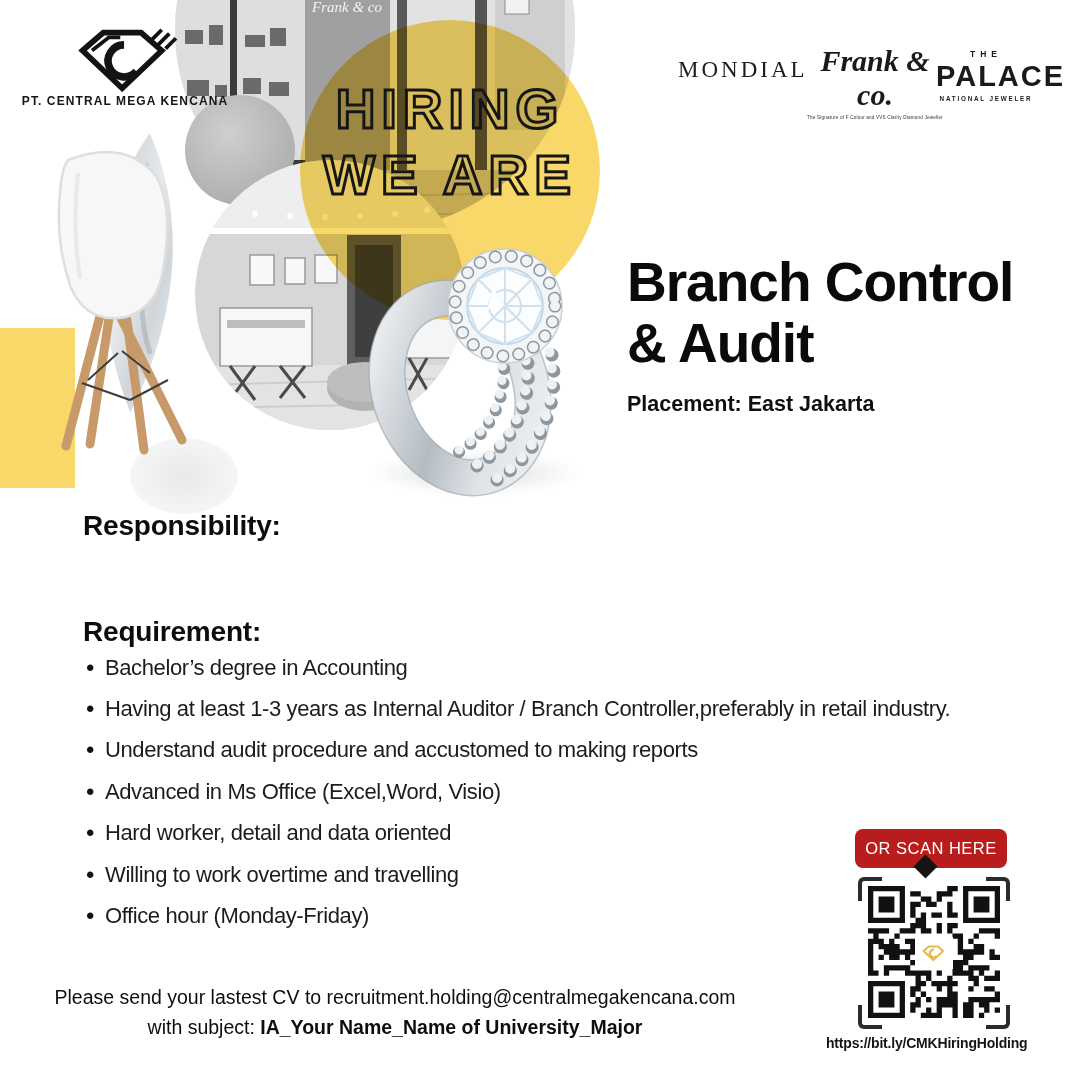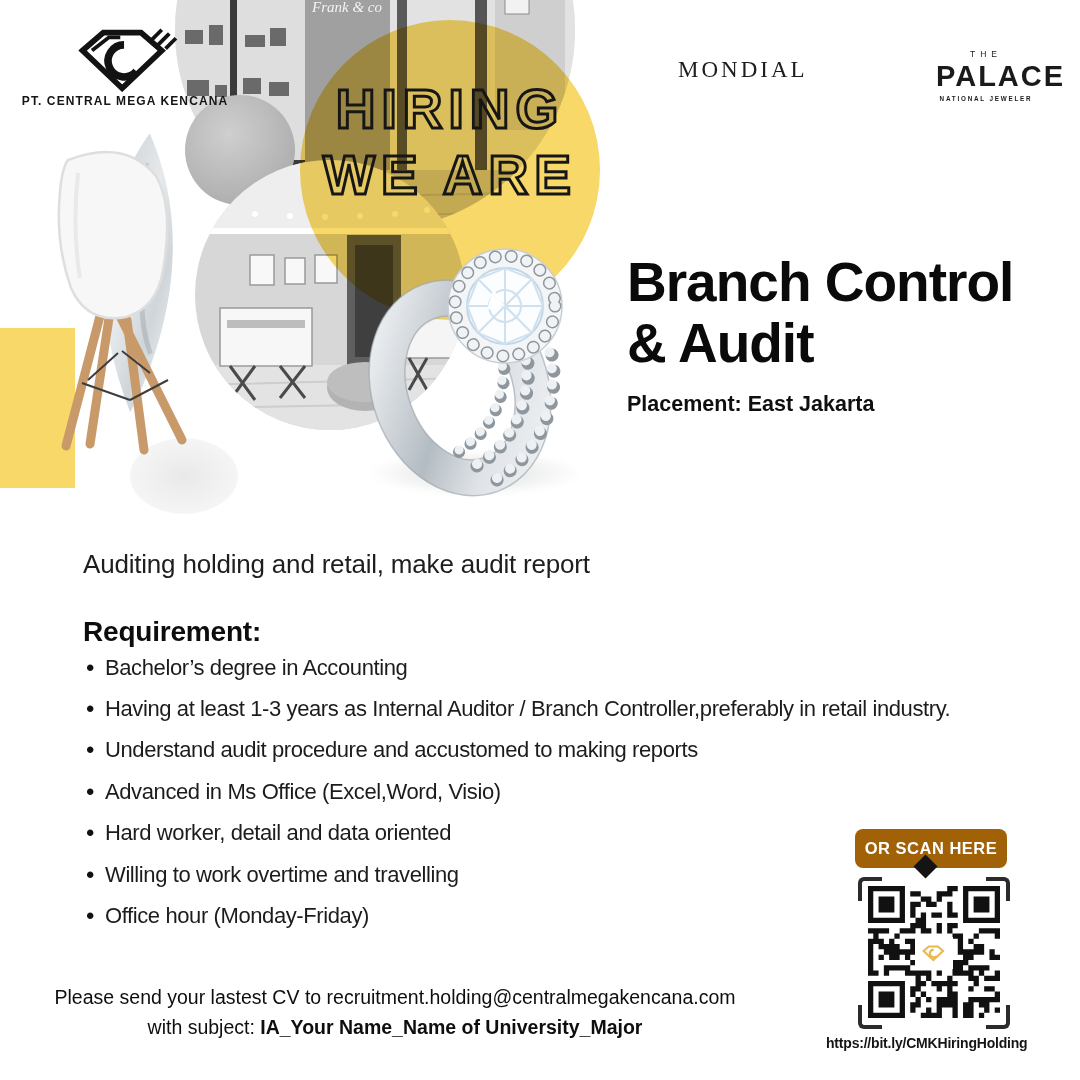--- a/index.html
+++ b/index.html
@@ -15,21 +15,21 @@
   .company-name { left:20px; top:94px; width:210px; text-align:center;
     font-size:12px; font-weight:700; letter-spacing:1.1px; color:#161616; }
 
   .brand-mondial { left:678px; top:57px; width:120px; text-align:right;
     font-family:"Liberation Serif", serif; font-size:23px; letter-spacing:3px; color:#1d1d1d; }
   .brand-frank { left:805px; top:44px; width:140px; text-align:center; }
   .brand-frank .script { font-family:"Liberation Serif", serif; font-style:italic;
     font-weight:700; font-size:30px; color:#1a1a1a; }
   .brand-frank .tagline { font-size:4.6px; color:#333; margin-top:3px; letter-spacing:.2px; }
   .brand-palace { left:936px; top:49px; width:100px; text-align:center; color:#1a1a1a; }
-  .brand-palace .p-top { font-size:8.5px; font-weight:400; letter-spacing:5px; }
+  .brand-palace .p-top { font-size:8.5px; font-weight:700; letter-spacing:5px; }
   .brand-palace .p-name { font-size:29px; font-weight:700; letter-spacing:2px; margin-top:1px; }
   .brand-palace .p-sub { font-size:6.3px; font-weight:700; letter-spacing:1.8px; margin-top:2px; }
 
   
   .circle { border-radius:50%; overflow:hidden; }
   .circle-storefront { left:175px; top:-170px; width:400px; height:400px; }
   .circle-gray-small { left:185px; top:95px; width:110px; height:110px;
     background:radial-gradient(circle at 40% 35%, #cfcfcf, #a3a3a3); }
   .circle-interior { left:195px; top:160px; width:270px; height:270px; }
   .circle-yellow-main { left:300px; top:20px; width:300px; height:300px;
@@ -62,23 +62,23 @@
   .req-list li { display:flex; align-items:center; height:41.4px; white-space:nowrap;
     font-size:22px; letter-spacing:-.4px; color:#1c1c1c; }
   .req-list .dot { font-size:24px; margin-right:11px; color:#111; }
 
   
   .footer-block { left:0; top:986px; width:790px; text-align:center; font-size:19.5px; color:#0e0e0e; }
   .footer-block .line2 { margin-top:7px; }
   .footer-block .bold { font-weight:700; }
 
   
-  .scan-bubble { left:855px; top:829px; width:152px; height:39px; background:#a16207;
+  .scan-bubble { left:855px; top:829px; width:152px; height:39px; background:#b91c1c;
     border-radius:8px; display:flex; align-items:center; justify-content:center;
-    color:#fff; font-size:16.5px; letter-spacing:.5px;font-weight:bold; }
+    color:#fff; font-size:16.5px; letter-spacing:.5px; }
   .scan-bubble-tail { left:917px; top:858px; width:17px; height:17px; background:#141414;
     transform:rotate(45deg); }
   .qr-frame { left:858px; top:877px; width:152px; height:152px; }
   .qr-frame .corner { position:absolute; width:24px; height:24px; border-color:#2b2b2b;
     border-style:solid; border-width:0; }
   .qr-frame .tl { left:0; top:0; border-left-width:4px; border-top-width:4px; border-top-left-radius:6px; }
   .qr-frame .tr { right:0; top:0; border-right-width:4px; border-top-width:4px; border-top-right-radius:6px; }
   .qr-frame .bl { left:0; bottom:0; border-left-width:4px; border-bottom-width:4px; border-bottom-left-radius:6px; }
   .qr-frame .br { right:0; bottom:0; border-right-width:4px; border-bottom-width:4px; border-bottom-right-radius:6px; }
   .qr-svg { position:absolute; left:10px; top:9px; }
@@ -252,33 +252,37 @@
       <g stroke="#131313" stroke-width="4">
         <path d="M92 16 L104 4"></path>
           <path d="M100 20 L112 8"></path>
           <path d="M108 24 L119 13"></path>
       </g>
     </svg>
   </div>
   <div class="abs company-name">PT. CENTRAL MEGA KENCANA</div>
 
   <div class="abs brand-mondial">MONDIAL</div>
+  <div class="abs brand-frank">
+    <div class="script">Frank &amp; co.</div>
+    <div class="tagline">The Signature of F Colour and VVS Clarity Diamond Jeweller</div>
+  </div>
   <div class="abs brand-palace">
     <div class="p-top">THE</div>
     <div class="p-name">PALACE</div>
     <div class="p-sub">NATIONAL JEWELER</div>
   </div>
 
   <div class="abs job-title">
     <div>Branch Control</div>
     <div>&amp; Audit</div>
   </div>
   <div class="abs placement">Placement: East Jakarta</div>
 
-  <div class="abs resp-body">Auditing holding and retail, make audit report</div>
+  <div class="abs section-heading resp-heading">Responsibility:</div>
 
   <div class="abs section-heading req-heading">Requirement:</div>
   <ul class="abs req-list">
     <li>
         <span class="dot">•</span>
         <span>Bachelor’s degree in Accounting</span>
       </li>
     <li>
         <span class="dot">•</span>
         <span>Having at least 1-3 years as Internal Auditor / Branch Controller,preferably in retail industry.</span>

